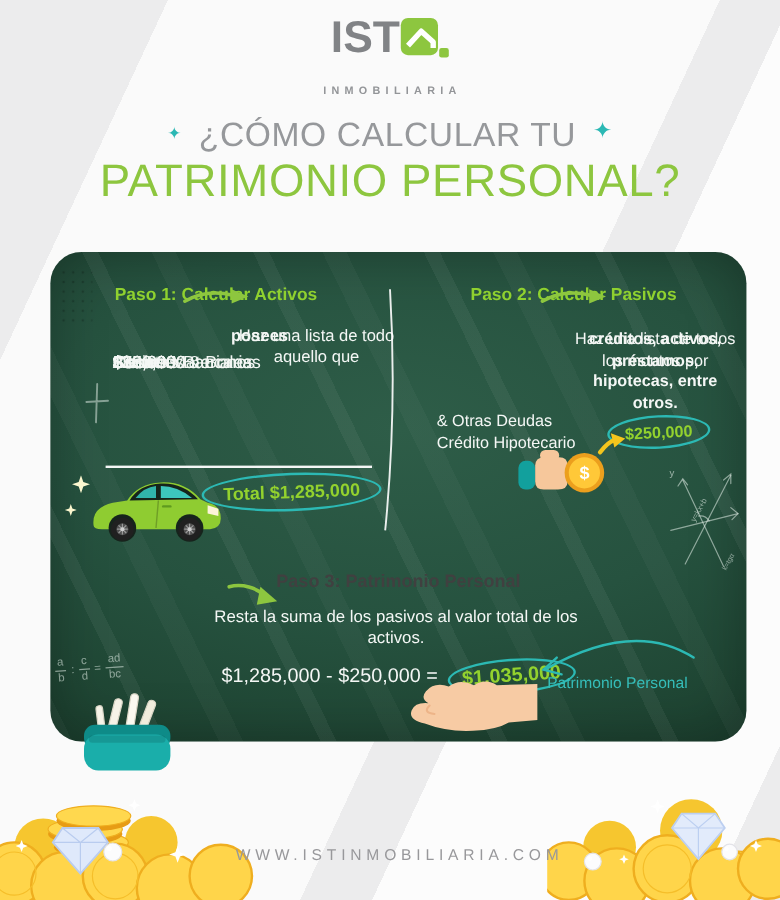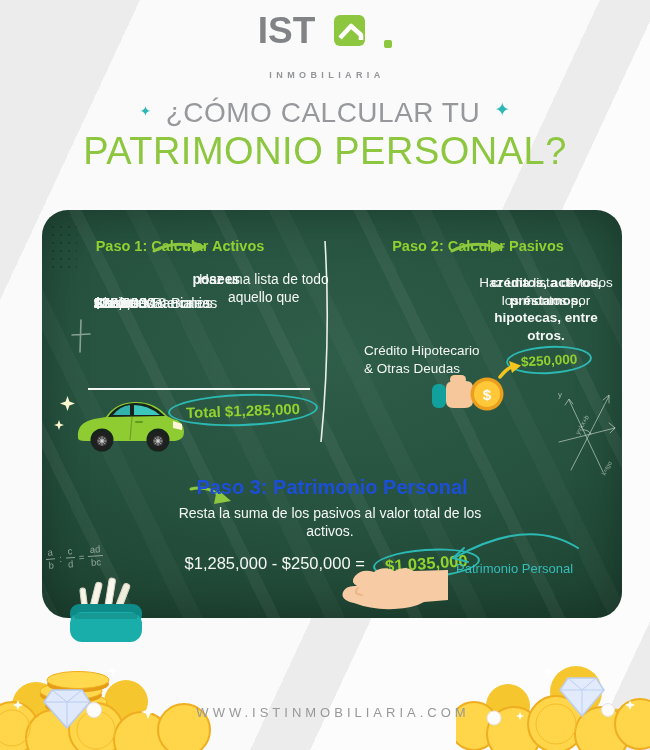--- a/index.html
+++ b/index.html
@@ -7,21 +7,21 @@
   .stage { position:relative; width:650px; height:750px; overflow:hidden; background:#ECECED; }
 
   
   .bg { position:absolute; inset:0;
     background:
       linear-gradient(115deg, rgba(255,255,255,0) 0 14%, rgba(255,255,255,.75) 14% 60%, rgba(255,255,255,0) 60% 100%),
       linear-gradient(115deg, rgba(255,255,255,0) 0 66%, rgba(255,255,255,.85) 66% 94%, rgba(255,255,255,0) 94%); }
 
   
   .logo { position:absolute; top:12px; left:0; right:0; text-align:center; }
-  .logo-row { display:flex; align-items:center; justify-content:center; gap:19px; }
+  .logo-row { display:flex; align-items:center; justify-content:center; gap:1px; }
   .logo-text { font-size:37px; font-weight:bold; color:#818386; letter-spacing:0; line-height:1; }
   .logo-mark { width:31px; height:31px; background:#8DC63F; border-radius:6px; display:inline-flex; align-items:center; justify-content:center; }
   .logo-dot { width:8px; height:8px; background:#8DC63F; border-radius:2px; align-self:flex-end; margin-bottom:1px; }
   .logo-sub { margin-top:21px; font-size:9px; font-weight:bold; letter-spacing:4.4px; color:#939598; padding-left:4px; }
 
   
   .title { position:absolute; top:97px; left:0; right:0; text-align:center; }
   .title-line1 { display:flex; align-items:center; justify-content:center; gap:14px;
     font-size:28px; color:#96989B; letter-spacing:.5px; }
   .spark { color:#2BB8B4; line-height:1; }
@@ -57,21 +57,21 @@
   .oval { display:flex; align-items:center; justify-content:center; border:2px solid #2CB9B4; border-radius:50%; }
   .grn { color:#93D22E; font-weight:bold; }
   .total-oval { left:126px; top:184px; width:150px; height:32px; transform:rotate(-2deg); }
   .total-oval span { position:static; font-size:15px; }
   .credit-oval { left:464px; top:136px; width:86px; height:28px; transform:rotate(-3deg); }
   .credit-oval span { position:static; font-size:13.5px; }
 
   .credit-label { left:322px; top:132px; width:150px; font-size:13.5px; line-height:17.5px; }
   .credit-label div { position:static; }
 
-  .p3-title { left:30px; top:266px; width:520px; text-align:center; font-size:20px; font-weight:bold; color:#1d4ed8; }
+  .p3-title { left:30px; top:266px; width:520px; text-align:center; font-size:15px; font-weight:bold; color:#404040; }
   .p3-arrow { left:146px; top:274px; }
   .p3-body { left:120px; top:294px; width:336px; text-align:center; font-size:14px; line-height:18px; }
   .equation { left:10px; top:339px; width:560px; display:flex; align-items:center; justify-content:center; gap:8px; }
   .eq-left { position:static; font-size:16.5px; }
   .result-oval { position:static; display:inline-flex; align-items:center; justify-content:center;
     padding:3px 10px; border:2.5px solid #2CB9B4; border-radius:50%; transform:rotate(-4deg); font-size:16.5px; }
   .caption { left:414px; top:351px; width:160px; font-size:13px; color:#35BDB9; }
 
   .chalk-frac { left:4px; top:336px; display:flex; align-items:center; gap:4px;
     color:rgba(230,240,234,.55); font-size:9.5px; transform:rotate(-4deg); }
@@ -201,22 +201,22 @@
         <polygon points="41,3 55,9 41,15" fill="#8DC63F"></polygon>
       </svg>
       <span class="step-title">Paso 2: Calcular Pasivos</span>
     </div>
     <p class="intro p2-intro">
         <span>Haz una lista de todos los montos por </span>
         <b>créditos, activos, préstamos, hipotecas, entre otros.</b>
       </p>
 
     <div class="credit-label">
+      <div>&amp; Otras Deudas</div>
       <div>Crédito Hipotecario</div>
-      <div>&amp; Otras Deudas</div>
     </div>
     <div class="oval credit-oval">
       <span class="grn">$250,000</span>
     </div>
 
     <svg style="left:388px; top:150px;" width="92" height="60" viewBox="0 0 92 60">
       <rect x="2" y="24" width="14" height="24" rx="6" fill="#12A09D"></rect>
       <rect x="20" y="15" width="16" height="9" rx="4.5" fill="#F6C79B"></rect>
       <path d="M16 28 Q16 21 24 21 L36 21 Q43 21 43 28 L43 41 Q43 48 35 48 L23 48 Q16 48 16 41 Z" fill="#F6C79B"></path>
       <circle cx="57" cy="34" r="16.5" fill="#EC9F1D"></circle>

